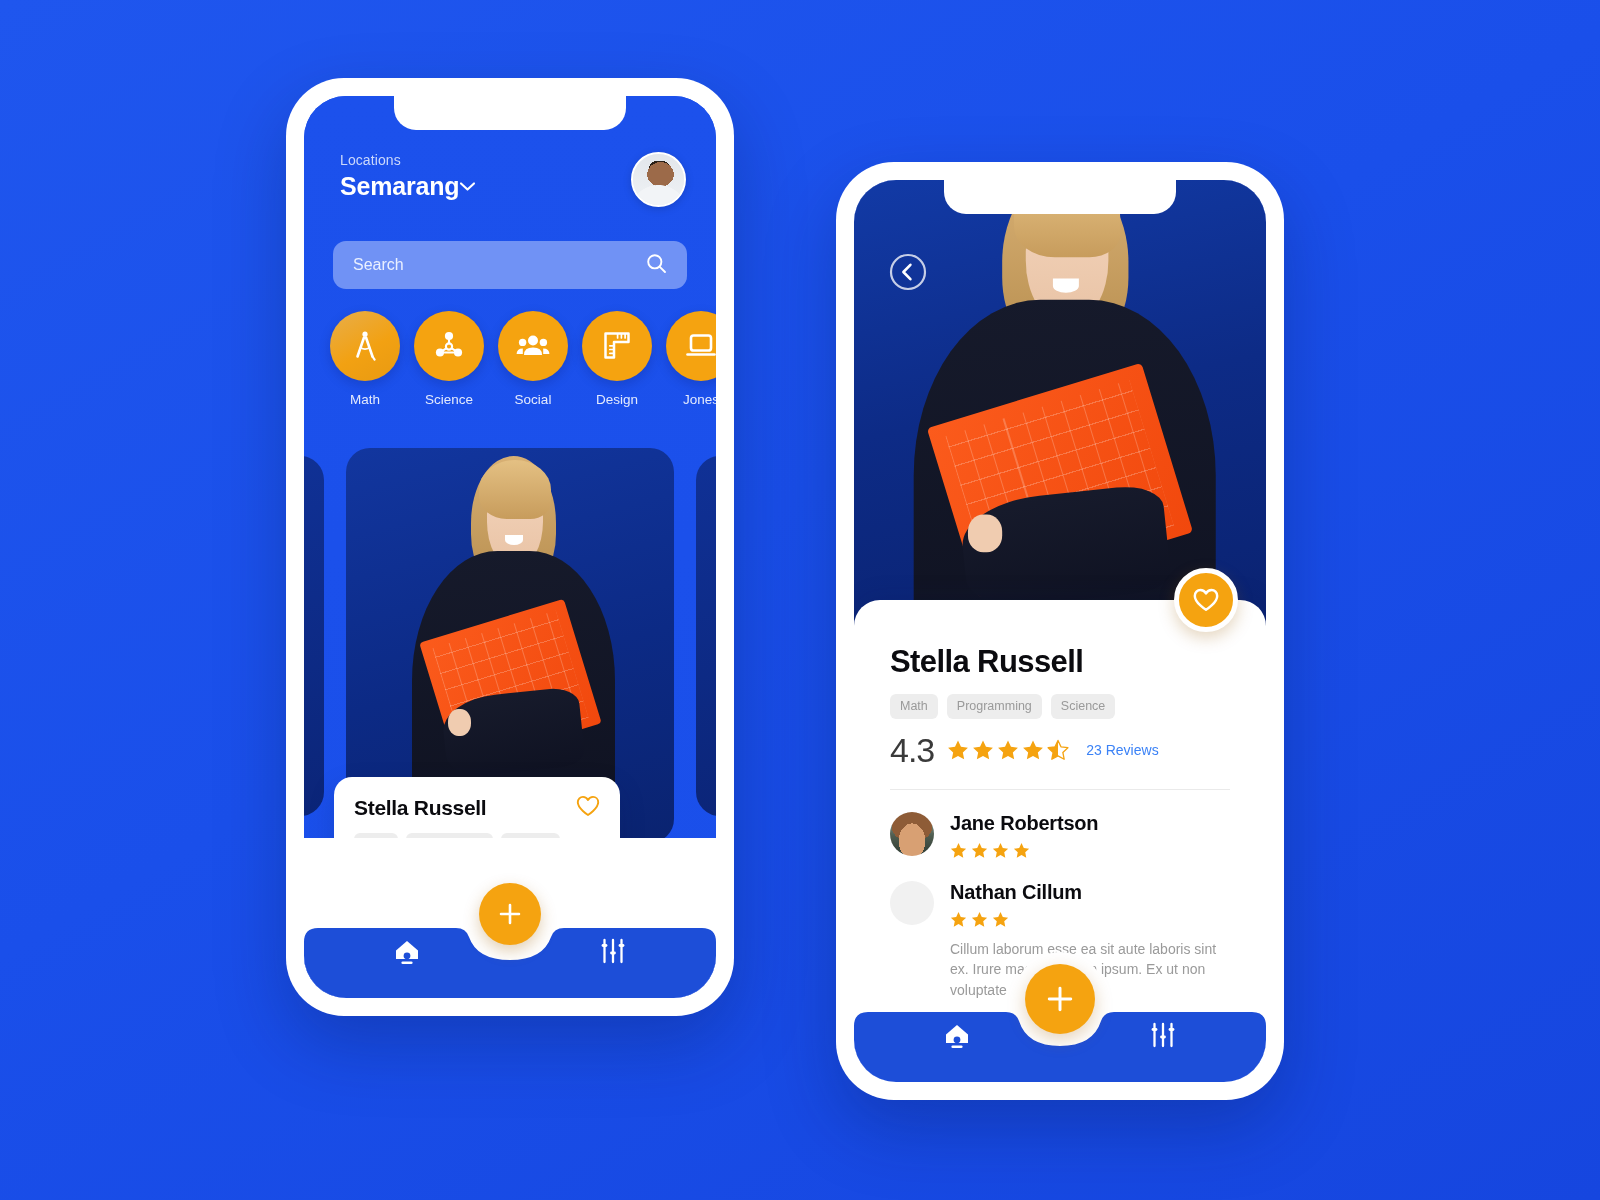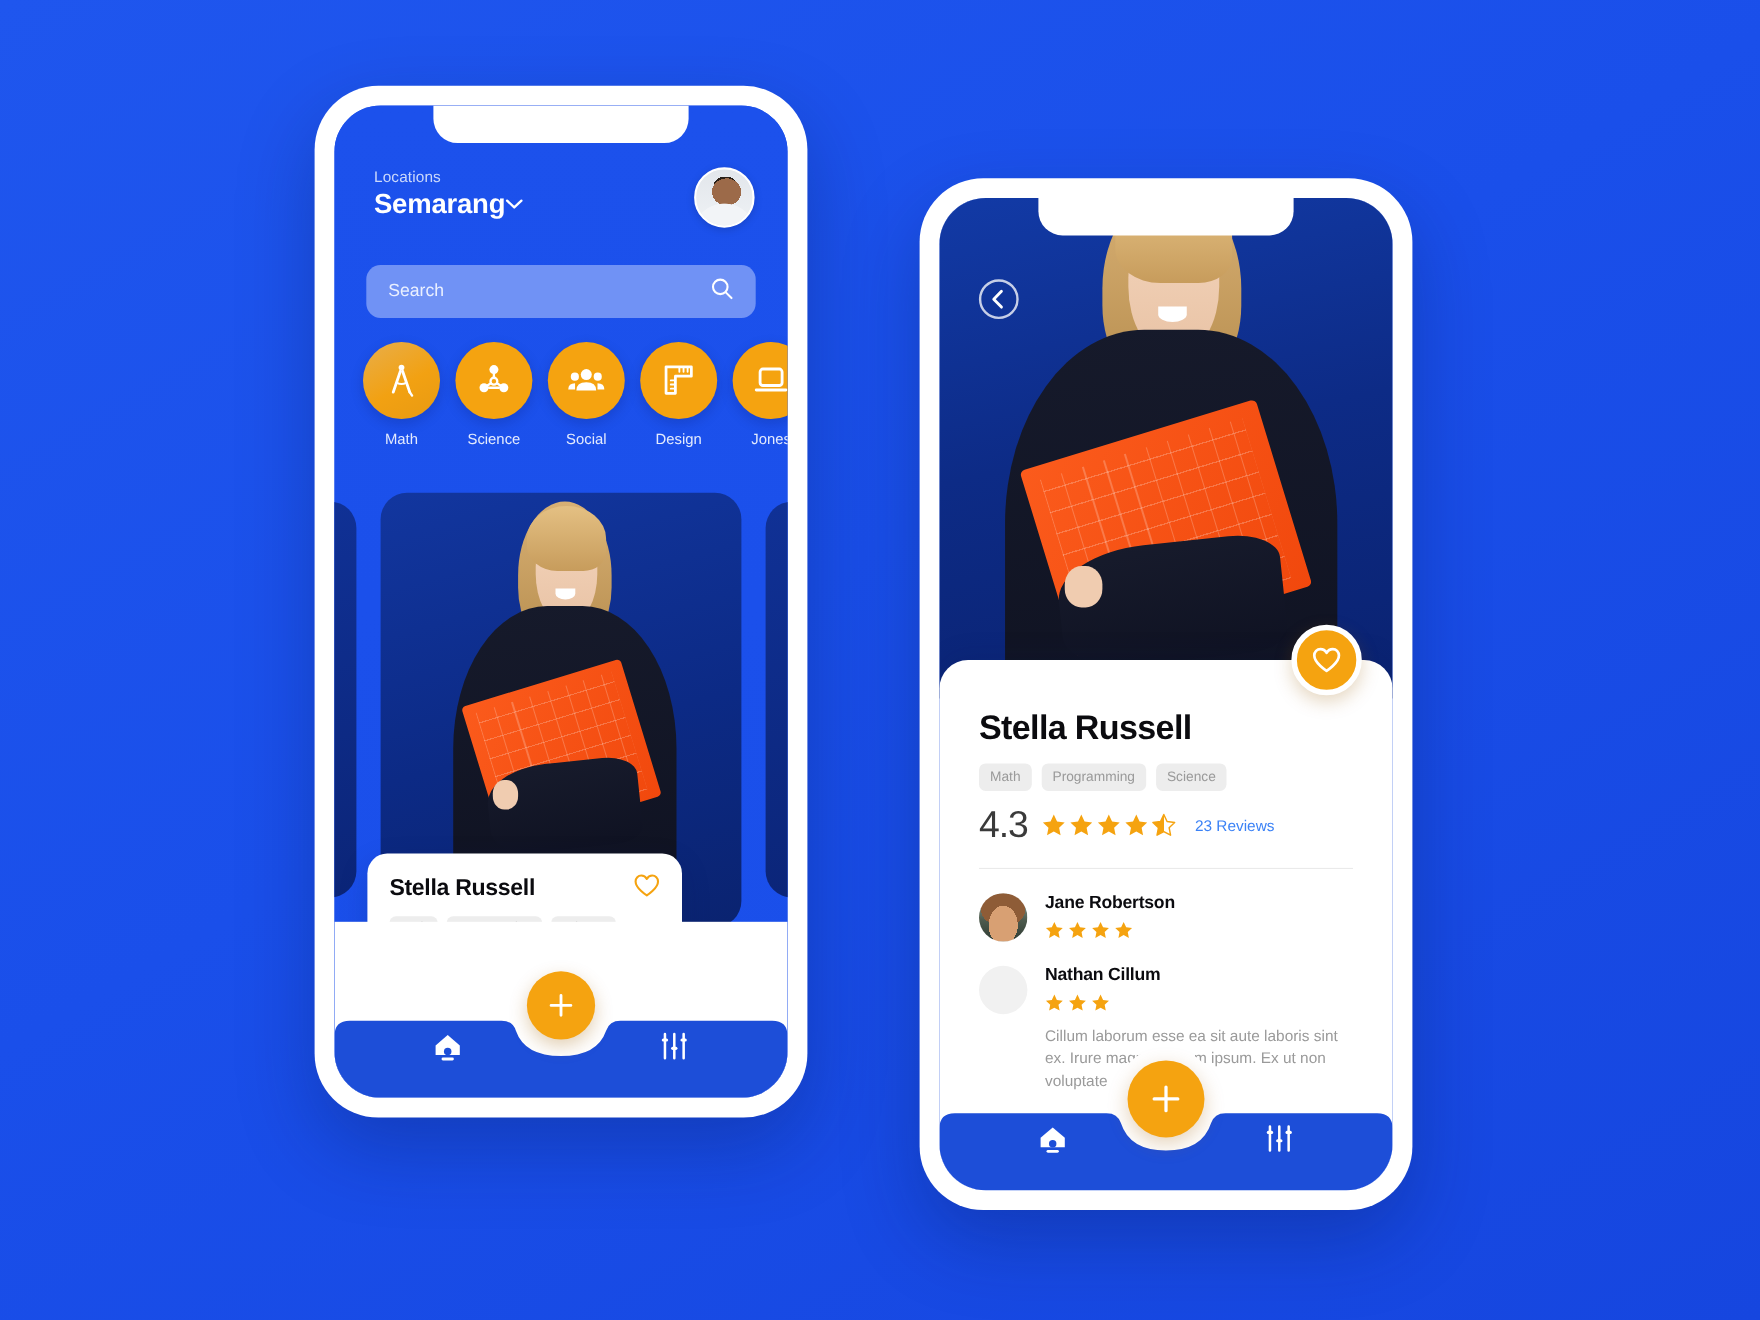--- a/index.html
+++ b/index.html
@@ -418,21 +418,21 @@
     position: relative;
   }
   .rev-avatar.photo {
     background:
       radial-gradient(ellipse 30% 40% at 50% 66%, #D8A073 0 100%, transparent 100%),
       radial-gradient(ellipse 46% 34% at 50% 34%, #8E5C37 0 100%, transparent 100%),
       linear-gradient(180deg, #9FB0A5 0%, #4E5B4E 55%, #2E3A32 100%);
   }
   .rev-body { flex: 1; min-width: 0; }
   .rev-name {
-    font-size: 16px;
+    font-size: 20px;
     font-weight: bold;
     color: #0B0B0F;
     letter-spacing: -0.2px;
   }
   .rev-stars { display: flex; gap: 4px; margin-top: 7px; }
   .rev-text {
     margin-top: 11px;
     font-size: 14px;
     line-height: 1.45;
     color: #9A9A9A;

